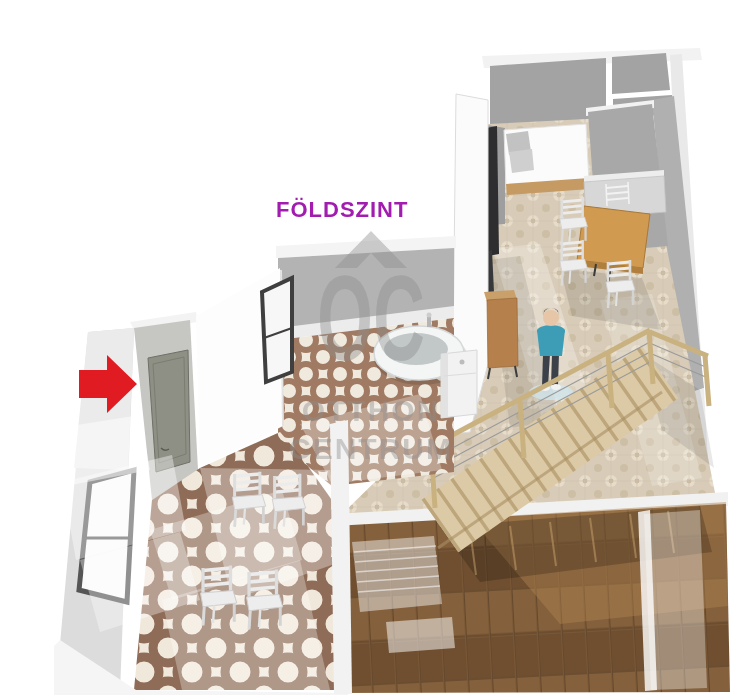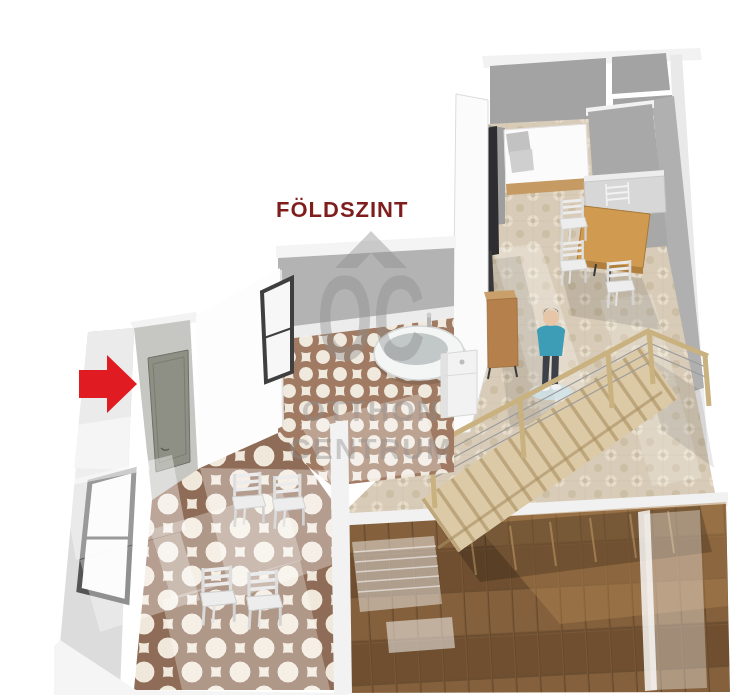--- a/index.html
+++ b/index.html
@@ -270,14 +270,14 @@
   <g opacity="0.42" fill="#8f8f8f">
     <path d="M335,268 L371,231 L407,268 L385,268 L371,253 L357,268 Z"></path>
     <text transform="translate(371,360) scale(1,1.68)" text-anchor="middle" font-family="Liberation Sans, sans-serif" font-weight="bold" font-size="72">OC</text>
     <text x="371" y="421" text-anchor="middle" font-family="Liberation Sans, sans-serif" font-weight="bold" font-size="30" letter-spacing="2">OTTHON</text>
     <text x="371" y="459" text-anchor="middle" font-family="Liberation Sans, sans-serif" font-weight="bold" font-size="30" letter-spacing="2">CENTRUM</text>
   </g>
 
   <polygon points="79,370 107,370 107,355 137,384 107,413 107,398 79,398" fill="#e01b22"></polygon>
 </svg>
 
-<div id="floor-label" style="color: #7f1d1d;">FÖLDSZINT</div>
+<div id="floor-label" style="color: #a21caf;">FÖLDSZINT</div>
 </div>
 
 </body></html>

